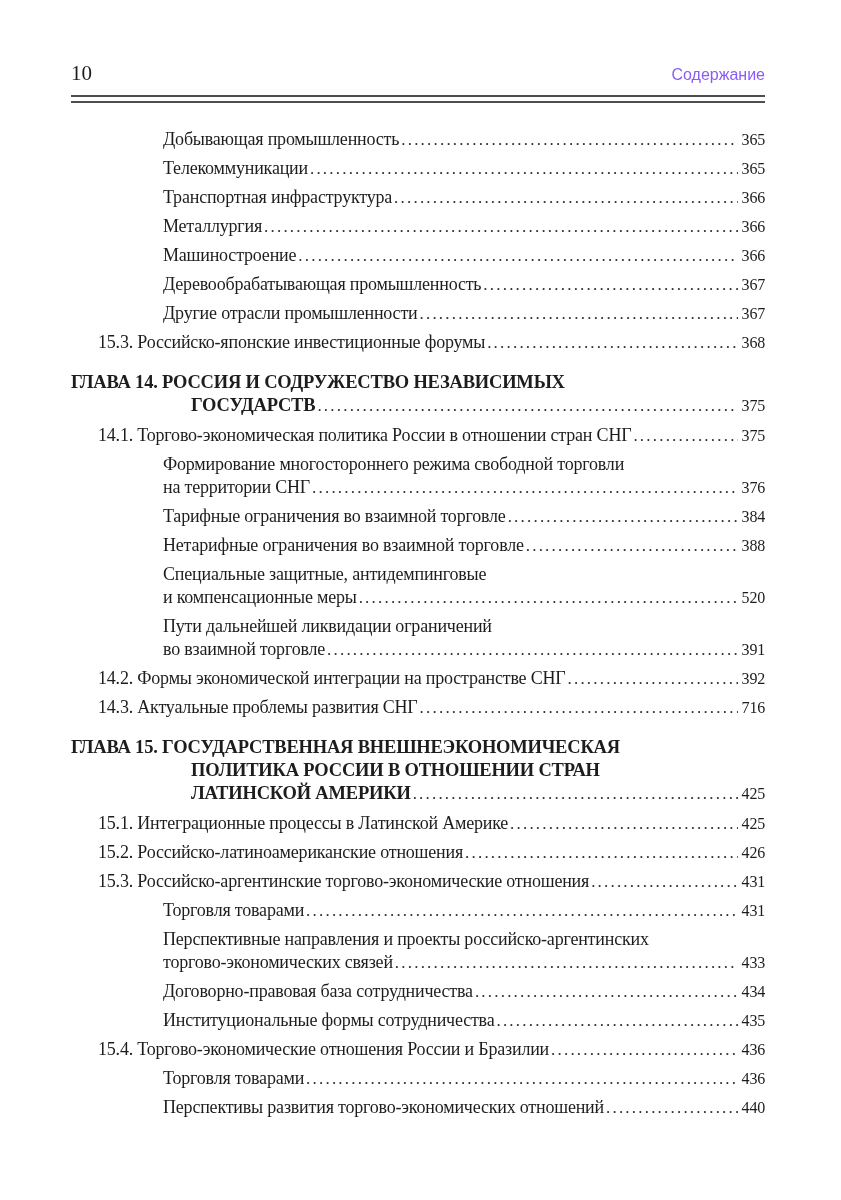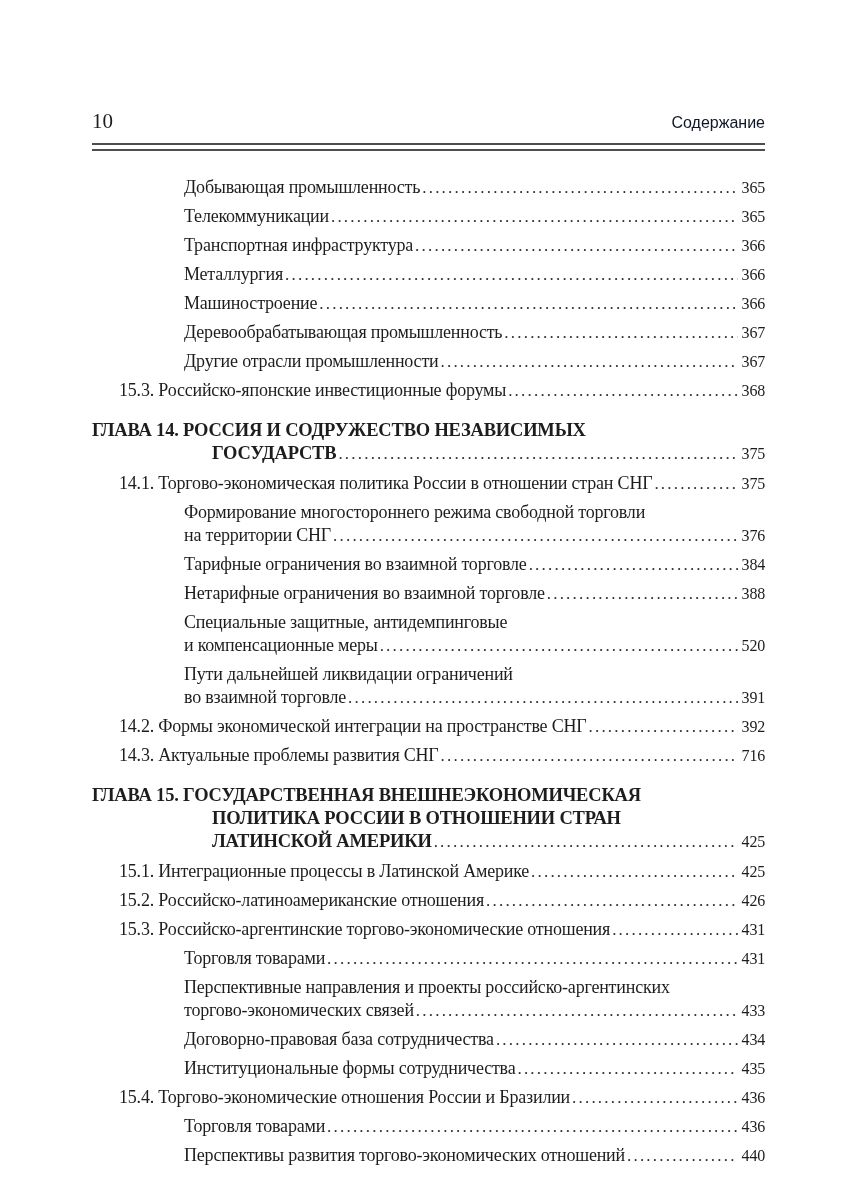--- a/index.html
+++ b/index.html
@@ -11,37 +11,36 @@
   body {
     width: 841px;
     height: 1200px;
     position: relative;
     font-family: "Liberation Serif", serif;
     color: #1d1d1d;
     overflow: hidden;
   }
   .page {
     box-sizing: border-box;
-    padding: 60px 76px 0 92px;
-    margin-top: 48px;
+    padding: 60px 76px 0 71px;
   }
   
   .page-header {
     display: flex;
     justify-content: space-between;
     align-items: baseline;
   }
   .folio {
     font-size: 21px;
     line-height: 26px;
   }
   .running-title {
     font-family: "Liberation Sans", sans-serif;
     font-size: 16px;
-    color: #0f172a;
+    color: #8b5cf6;
   }
   .header-rule {
     margin-top: 9px;
     height: 4px;
     border-top: 2px solid #4e4e4e;
     border-bottom: 2px solid #4e4e4e;
   }
   
   .toc {
     padding-top: 25px;

